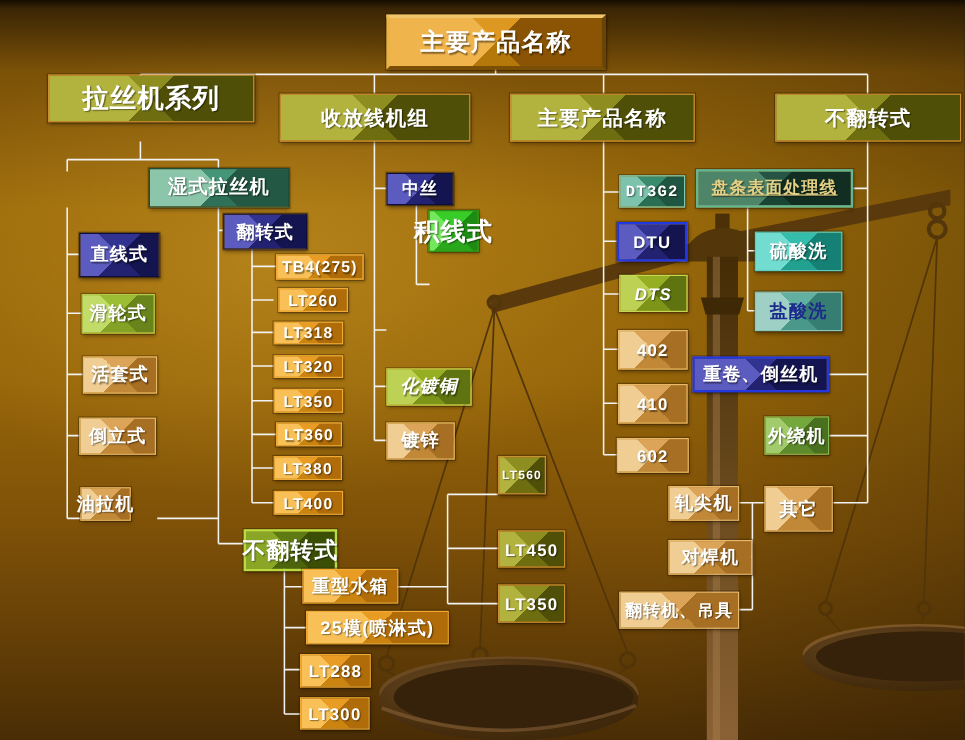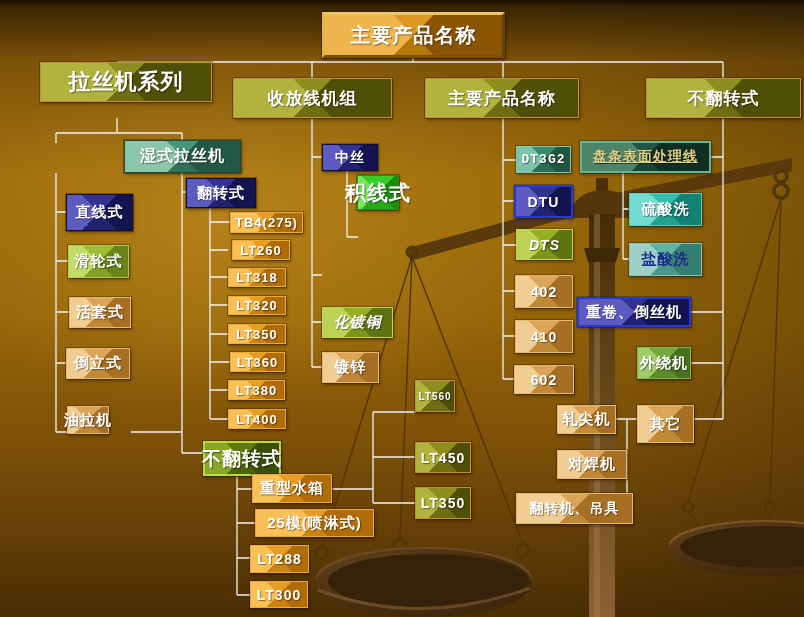--- a/index.html
+++ b/index.html
@@ -185,15 +185,15 @@
   <div class="node tan" style="left:514px;top:365px;width:60px;height:29px;font-size:14px">602</div>
 
   <div class="node darkgreen2 linkish" style="left:580px;top:141px;width:131px;height:32px;font-size:14px">盘条表面处理线</div>
   <div class="node turquoise" style="left:629px;top:193px;width:73px;height:33px;font-size:15px">硫酸洗</div>
   <div class="node teal2" style="left:629px;top:243px;width:73px;height:33px;font-size:15px">盐酸洗</div>
   <div class="node navyblue" style="left:577px;top:297px;width:114px;height:30px;font-size:15px">重卷、倒丝机</div>
   <div class="node greenmid" style="left:637px;top:347px;width:54px;height:32px;font-size:15px">外绕机</div>
   <div class="node tan" style="left:637px;top:405px;width:57px;height:38px;font-size:15px">其它</div>
   <div class="node tan" style="left:557px;top:405px;width:59px;height:29px;font-size:15px">轧尖机</div>
   <div class="node tan" style="left:557px;top:450px;width:70px;height:29px;font-size:15px">对焊机</div>
-  <div class="node tan" style="left:516px;top:493px;width:117px;height:31px;font-size:14px">翻转机、吊具</div>
+  <div class="node tan" style="left:516px;top:493px;width:100px;height:31px;font-size:14px">翻转机、吊具</div>
 
 </div>
 
 </body></html>

